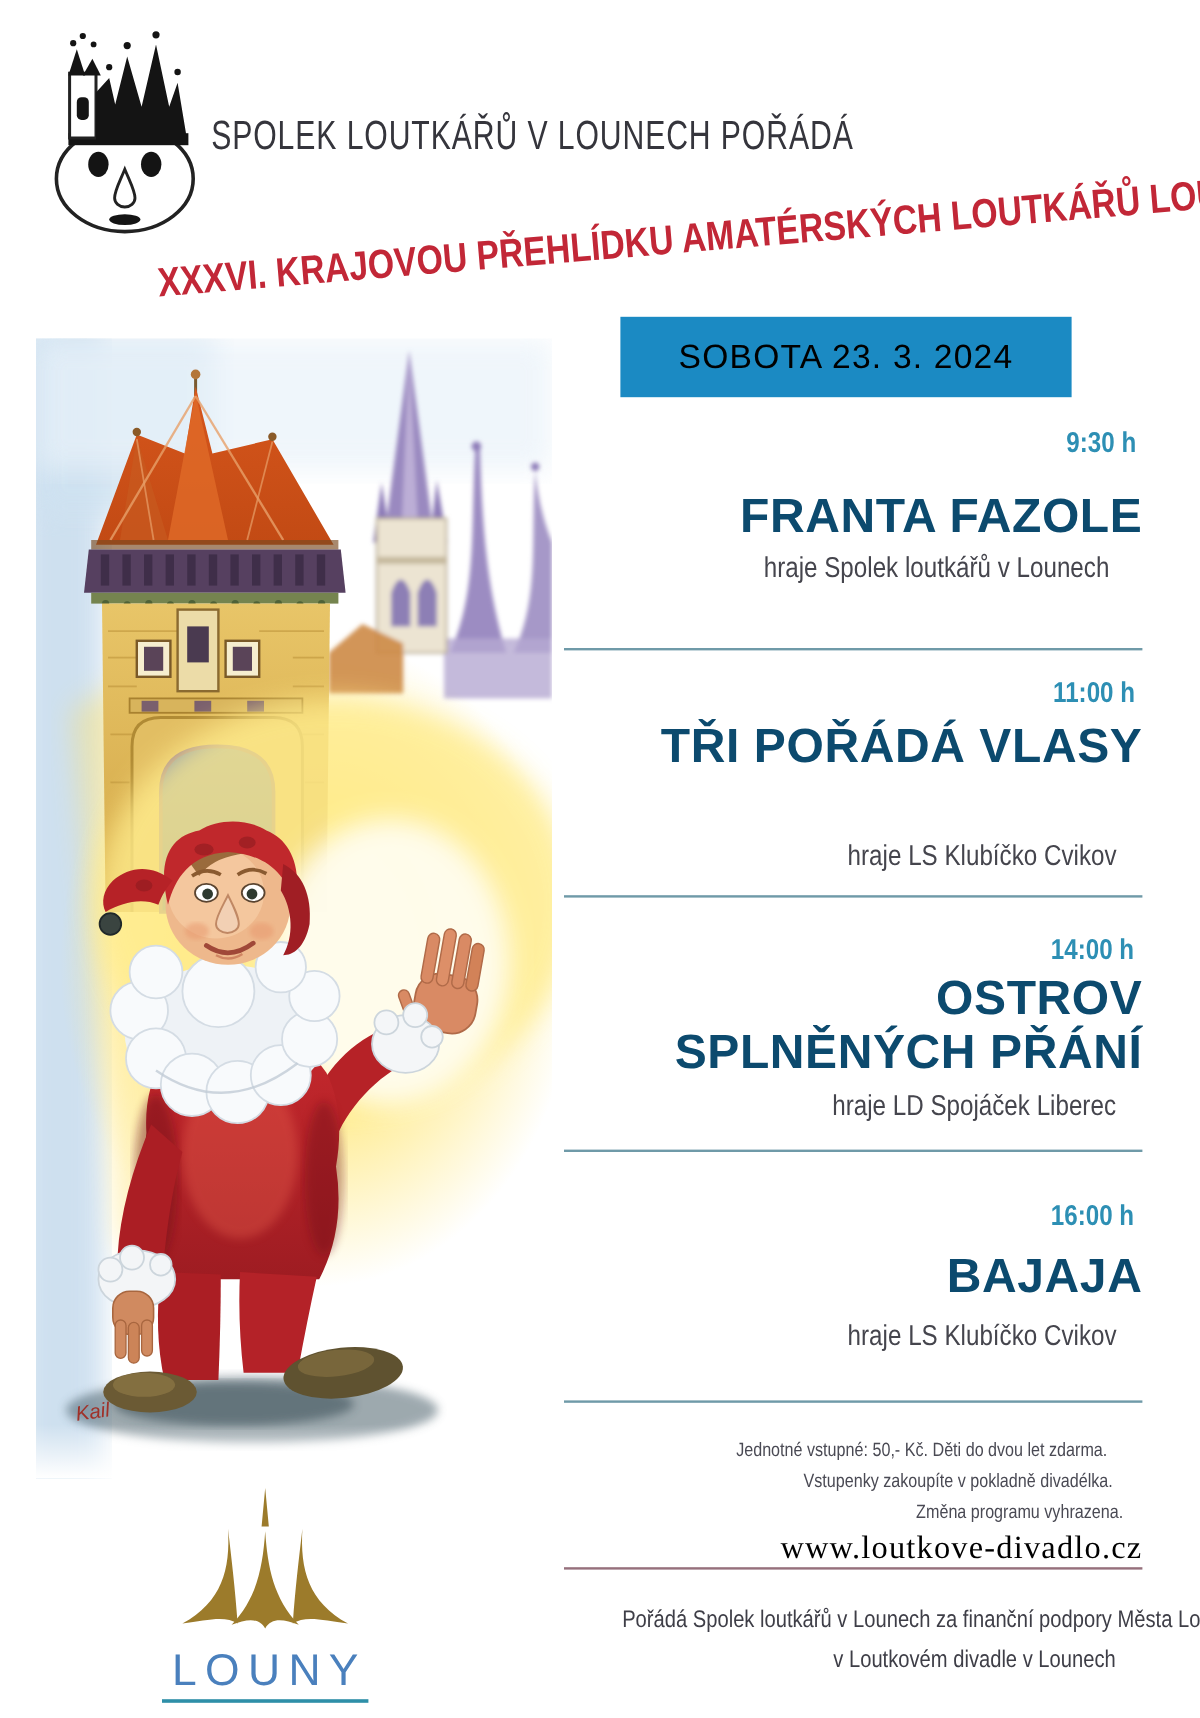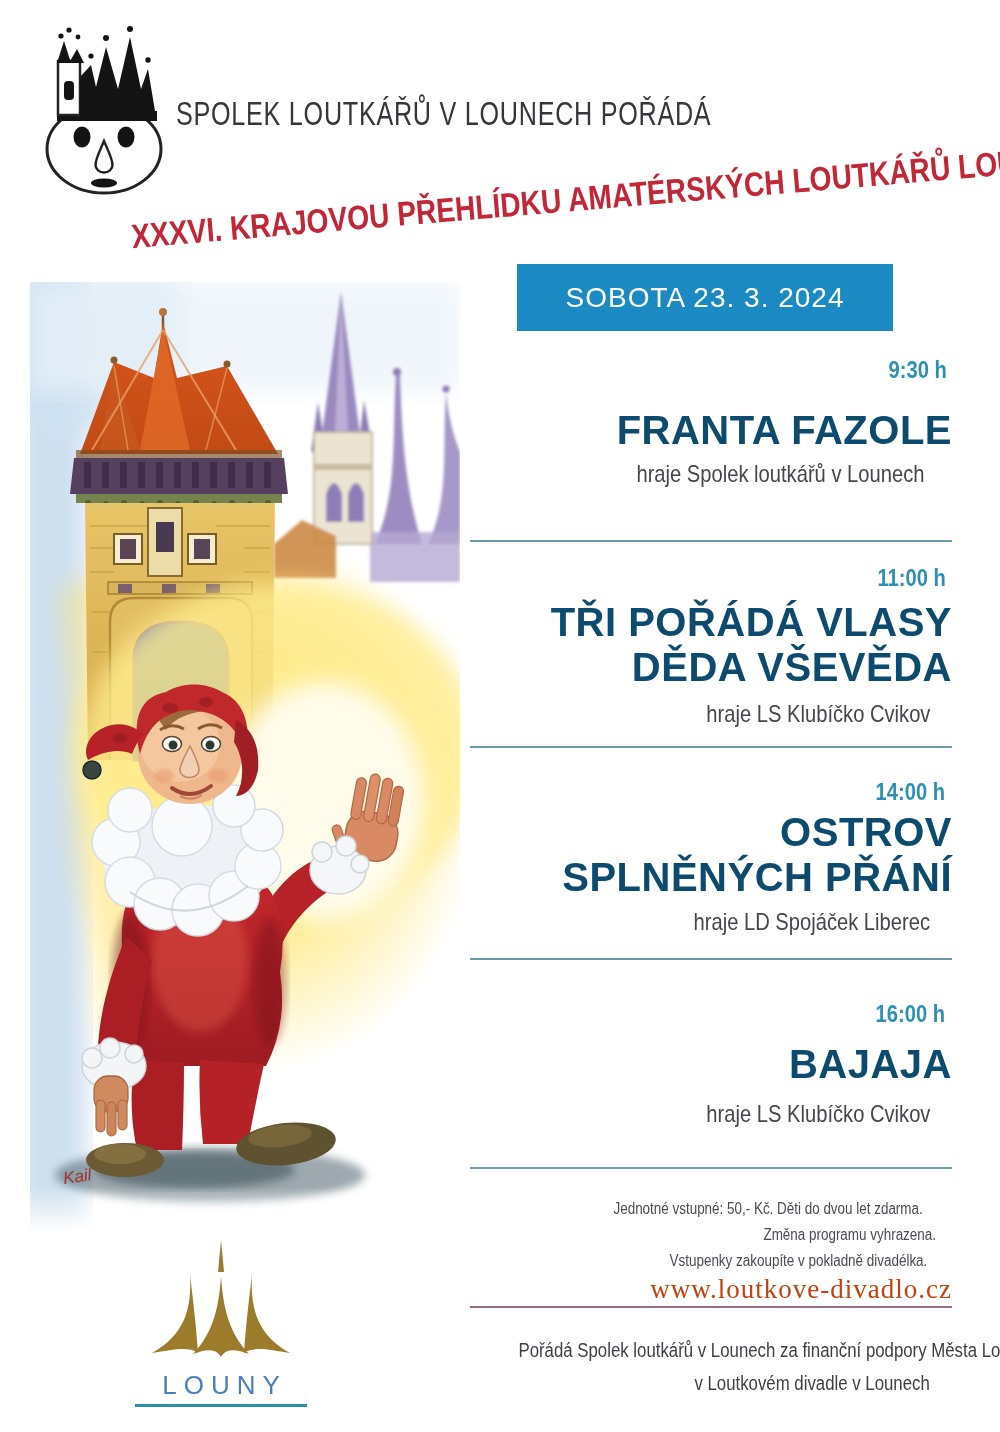--- a/index.html
+++ b/index.html
@@ -15,36 +15,36 @@
   }
   .banner{
     left:28px;top:186px;width:950px;text-align:center;white-space:nowrap;
     color:#c22737;font-weight:700;font-size:34px;
     transform:rotate(-4.8deg);
   }
   .banner .squeeze{display:inline-block;transform:scaleX(0.83);transform-origin:center;}
   
   .datebox{
     left:517px;top:264px;width:376px;height:67px;background:#1b8ac3;
-    color:#ffffff;font-size:28px;letter-spacing:1px;text-align:center;line-height:67px;
+    color:#000000;font-size:28px;letter-spacing:1px;text-align:center;line-height:67px;
     font-weight:400;
   }
   .col{left:470px;width:482px;text-align:right;}
   .time{font-size:24px;color:#2d8fb4;font-weight:700;}
   .title{font-size:40px;font-weight:700;color:#0c4a6e;line-height:45px;letter-spacing:0.5px;}
   .ens{font-size:24px;color:#45454d;}
   .cond{display:inline-block;transform:scaleX(0.84);transform-origin:center;white-space:nowrap;}
   .divider{left:470px;width:482px;height:2px;background:#6f9aa8;}
   .divider.maroon{background:#96707c;}
   .info{font-size:16px;color:#4a4a54;line-height:26px;}
-  .www{font-family:"Liberation Serif",serif;font-size:27px;color:#c2410c;letter-spacing:1px;}
+  .www{font-family:"Liberation Serif",serif;font-size:27px;color:#000000;letter-spacing:1px;}
   .footer{font-size:20px;color:#3e3e47;line-height:33px;}
   
   .louny{left:133px;top:1240px;width:176px;text-align:center;}
-  .louny-label{font-size:26px;letter-spacing:7px;color:#4a80bd;margin-top:2px;padding-left:7px;}
+  .louny-label{font-size:37px;letter-spacing:7px;color:#4a80bd;margin-top:2px;padding-left:7px;}
   .louny-rule{width:172px;height:3px;background:#2e8fa8;margin:3px auto 0 auto;}
 </style>
 </head>
 <body>
 
 <div class="abs" style="left:38px;top:24px;width:132px;height:172px;">
   <svg width="132" height="172" viewBox="0 0 132 170">
 
     <ellipse cx="66" cy="124" rx="57" ry="44" fill="#ffffff" stroke="#222222" stroke-width="3"></ellipse>
 
@@ -334,21 +334,21 @@
   <span></span></div>
 <div class="abs col" style="top:460px;">
   <span class="ens cond">hraje Spolek loutkářů v Lounech</span></div>
 
 <div class="abs divider" style="top:540px;"></div>
 
 <div class="abs col" style="top:564px;">
   <span class="time cond">11:00 h</span></div>
 <div class="abs col title" style="top:600px;">
   <span>TŘI POŘÁDÁ VLASY</span><br>
-  <span>DĚDA VŠEVĚDA</span></div>
+  </div>
 <div class="abs col" style="top:700px;">
   <span class="ens cond">hraje LS Klubíčko Cvikov</span></div>
 
 <div class="abs divider" style="top:746px;"></div>
 
 <div class="abs col" style="top:778px;">
   <span class="time cond">14:00 h</span></div>
 <div class="abs col title" style="top:810px;">
   <span>OSTROV</span><br>
   <span>SPLNĚNÝCH PŘÁNÍ</span></div>
@@ -362,22 +362,22 @@
 <div class="abs col title" style="top:1042px;">
   <span>BAJAJA</span><br>
   <span></span></div>
 <div class="abs col" style="top:1100px;">
   <span class="ens cond">hraje LS Klubíčko Cvikov</span></div>
 
 <div class="abs divider" style="top:1167px;"></div>
 
 <div class="abs col info" style="top:1196px;">
   <div><span class="cond">Jednotné vstupné: 50,- Kč. Děti do dvou let zdarma.</span></div>
+  <div><span class="cond">Vstupenky zakoupíte v pokladně divadélka.</span></div>
   <div><span class="cond">Změna programu vyhrazena.</span></div>
-  <div><span class="cond">Vstupenky zakoupíte v pokladně divadélka.</span></div>
 </div>
 <div class="abs col www" style="top:1274px;">www.loutkove-divadlo.cz</div>
 
 <div class="abs divider maroon" style="top:1306px;"></div>
 
 <div class="abs col footer" style="top:1334px;">
   <div><span class="cond">Pořádá Spolek loutkářů v Lounech za finanční podpory Města Louny</span></div>
   <div><span class="cond">v Loutkovém divadle v Lounech</span></div>
 </div>
 

